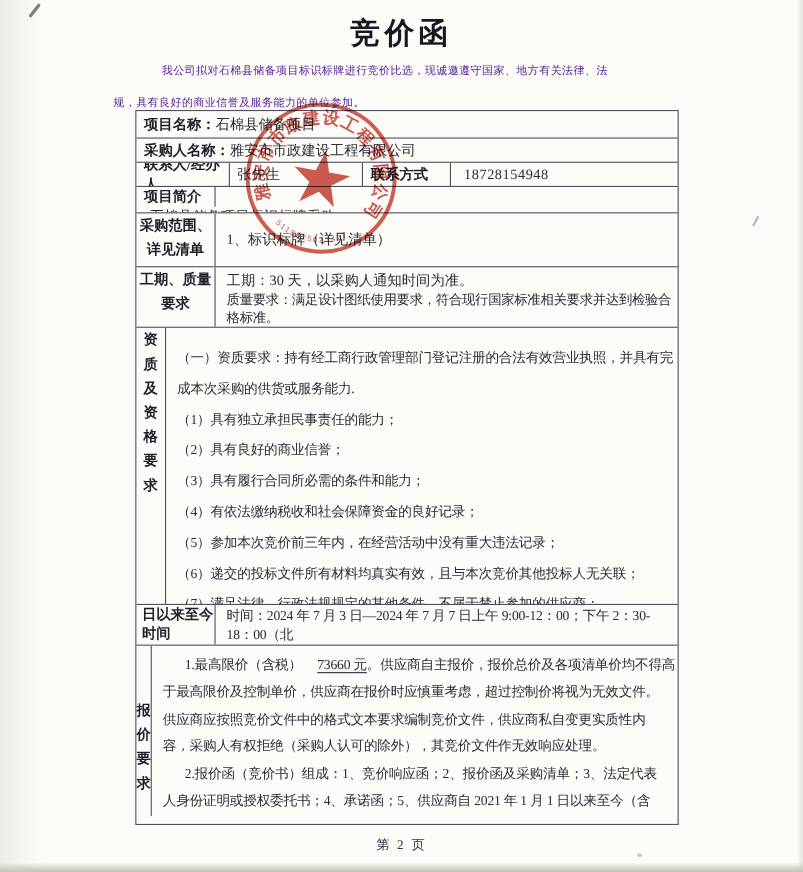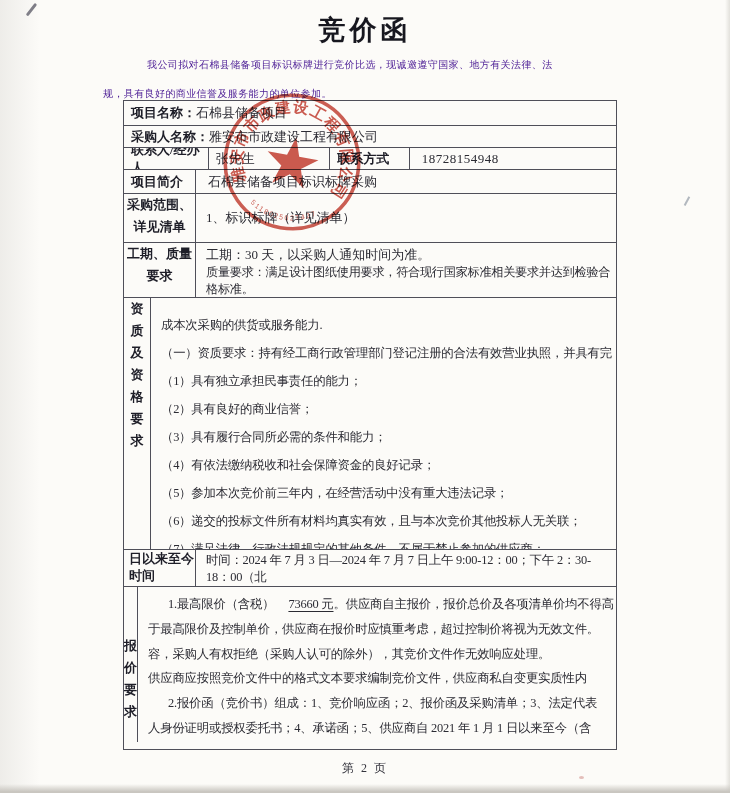--- a/index.html
+++ b/index.html
@@ -35,21 +35,21 @@
   .cell-r{ border-right:1px solid #4f4f59; }
 
   .r1{ height:25px; align-items:center; padding-left:7px;text-align:center;}
   .r2{ height:22px; align-items:center; padding-left:7px;}
   .r3{ height:22px; }
   .r3 > div{ display:flex; align-items:center; padding-left:7px; height:100%; }
   .r3 .c1{ width:85px; }
   .r3 .c2{ width:122px; }
   .r3 .c3{ width:80px; }
   .r3 .c4{ width:207px; padding-left:12px; font-family:"Liberation Serif",serif; letter-spacing:0.5px;}
-  .r4{ height:24px; }
+  .r4{ height:24px;flex-direction:column; }
   .r4 .c1{ width:72px; display:flex; align-items:center; padding-left:7px;}
   .r4 .c2{ flex:1; display:flex; align-items:center; padding-left:12px;}
 
   .labelcol{ width:72px; display:flex; flex-direction:column;
              align-items:center; justify-content:flex-start; text-align:center;
              line-height:22px; }
   .labelcol.leftal{ align-items:flex-start; text-align:left; padding-left:5px; line-height:17px;}
   .content{ flex:1; padding-left:10px; padding-right:4px; }
 
   .r5{ height:49px; }
@@ -150,22 +150,22 @@
         <div class="tight">质量要求：满足设计图纸使用要求，符合现行国家标准相关要求并达到检验合格标准。</div>
       </div>
     </div>
 
     <div class="trow r7">
       <div class="labelcol cell-r lbl">
         <div>资质及资格</div>
         <div>要求</div>
       </div>
       <div class="content">
+        <div>（一）资质要求：持有经工商行政管理部门登记注册的合法有效营业执照，并具有完</div>
         <div>成本次采购的供货或服务能力.</div>
-        <div>（一）资质要求：持有经工商行政管理部门登记注册的合法有效营业执照，并具有完</div>
         <div>（1）具有独立承担民事责任的能力；</div>
         <div>（2）具有良好的商业信誉；</div>
         <div>（3）具有履行合同所必需的条件和能力；</div>
         <div>（4）有依法缴纳税收和社会保障资金的良好记录；</div>
         <div>（5）参加本次竞价前三年内，在经营活动中没有重大违法记录；</div>
         <div>（6）递交的投标文件所有材料均真实有效，且与本次竞价其他投标人无关联；</div>
         <div>（7）满足法律、行政法规规定的其他条件，不属于禁止参加的供应商；</div>
       </div>
     </div>
 
@@ -182,22 +182,22 @@
 
     <div class="trow r9">
       <div class="labelcol cell-r lbl">
         <div>报价要求</div>
       </div>
       <div class="content">
         <div class="pindent">
           <span>1.最高限价（含税）</span><span class="uline">73660 元</span><span>。供应商自主报价，报价总价及各项清单价均不得高</span>
         </div>
         <div>于最高限价及控制单价，供应商在报价时应慎重考虑，超过控制价将视为无效文件。</div>
+        <div>供应商应按照竞价文件中的格式文本要求编制竞价文件，供应商私自变更实质性内</div>
         <div>容，采购人有权拒绝（采购人认可的除外），其竞价文件作无效响应处理。</div>
-        <div>供应商应按照竞价文件中的格式文本要求编制竞价文件，供应商私自变更实质性内</div>
         <div class="pindent">2.报价函（竞价书）组成：1、竞价响应函；2、报价函及采购清单；3、法定代表</div>
         <div>人身份证明或授权委托书；4、承诺函；5、供应商自 2021 年 1 月 1 日以来至今（含</div>
       </div>
     </div>
 
   </div>
 
   <div class="stamp">
     <svg width="146" height="146" viewBox="0 0 140 140">
       <defs>

